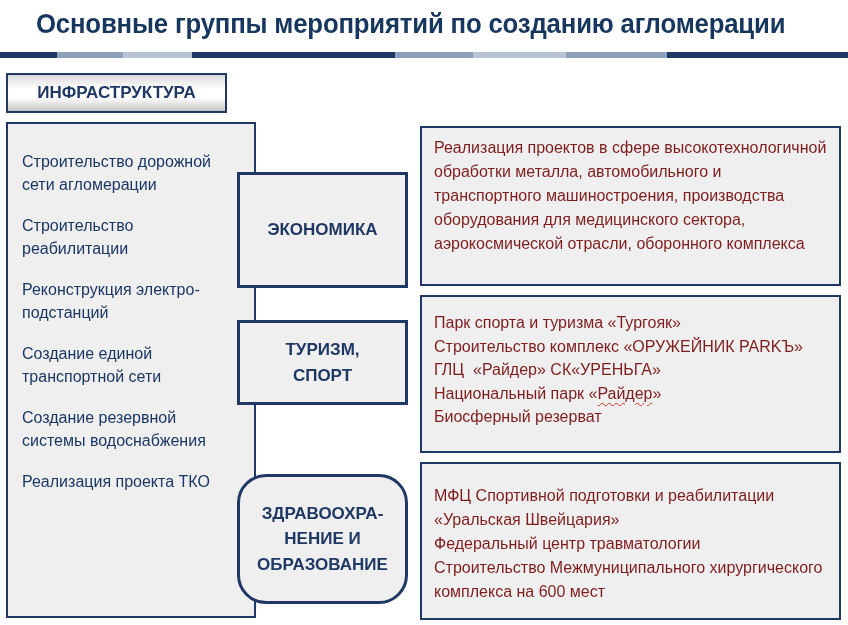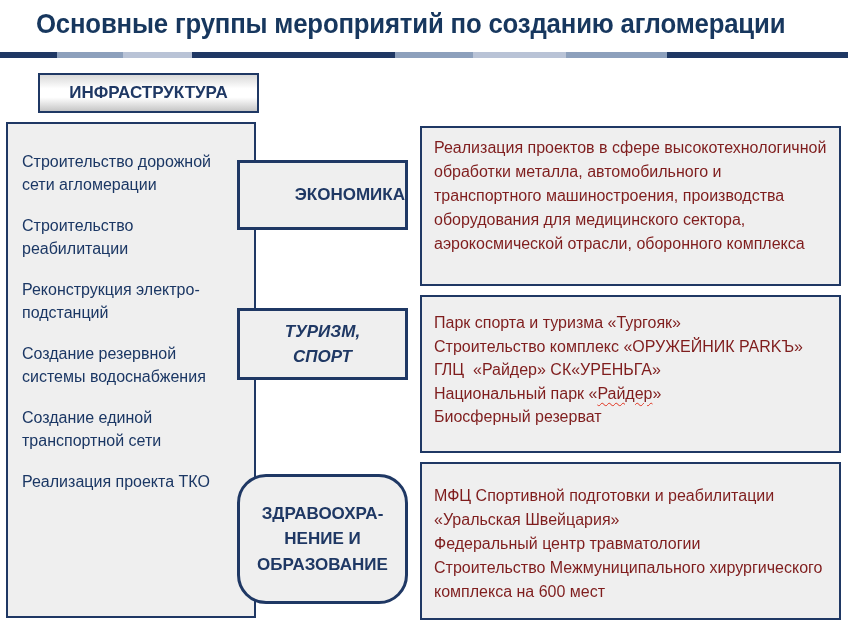--- a/index.html
+++ b/index.html
@@ -27,37 +27,37 @@
       #8DA0BC 46.6%,#8DA0BC 55.8%,
       #B9C3D6 55.8%,#B9C3D6 66.8%,
       #8DA0BC 66.8%,#8DA0BC 78.6%,
       #1F3864 78.6%,#1F3864 100%);
   }
   .box{position:absolute;box-sizing:border-box;border:2px solid #1F3864;background:#EFEFEF;}
   .header-box{
     left:6px;top:73px;width:221px;height:40px;
     background:linear-gradient(180deg,#d9d9d9 0%,#ffffff 38%,#ffffff 62%,#c6c6c6 100%);
     display:flex;align-items:center;justify-content:center;
-    font-weight:bold;font-size:17px;color:#1F3864;margin-left:32px;
+    font-weight:bold;font-size:17px;color:#1F3864;
   }
   .list-box{
     left:6px;top:122px;width:250px;height:496px;
     padding:26px 14px 0 14px;
   }
   .list-box p{
     margin:0 0 18px 0;font-size:16px;line-height:23px;color:#1B3764;
   }
   .label-box{
     width:171px;left:237px;border-width:3px;
     display:flex;align-items:center;justify-content:center;text-align:center;
     font-weight:bold;font-size:17px;line-height:1.5;color:#1F3864;
     white-space:pre-line;
   }
-  .label-econ{top:160px;height:70px;justify-content:flex-end;}
-  .label-tourism{top:308px;height:72px;font-style:italic;}
+  .label-econ{top:172px;height:116px;}
+  .label-tourism{top:320px;height:85px;}
   .label-health{top:474px;height:130px;border-radius:29px;}
   .detail-box{
     left:420px;width:421px;
     font-size:16px;color:#7f1d1d;
   }
   .detail-econ{top:126px;height:160px;padding:8px 12px;}
   .detail-econ p{margin:0;line-height:24px;}
   .detail-tourism{top:295px;height:158px;padding:14px 12px;}
   .detail-tourism .line{line-height:23.5px;}
   .detail-health{top:462px;height:158px;padding:20px 12px 0 12px;}
@@ -77,22 +77,22 @@
   <div class="rule"></div>
 
   <div class="box header-box">
     <span>ИНФРАСТРУКТУРА</span>
   </div>
 
   <div class="box list-box">
     <p>Строительство дорожной сети агломерации</p>
     <p>Строительство реабилитации</p>
     <p>Реконструкция электро-подстанций</p>
+    <p>Создание единой транспортной сети</p>
     <p>Создание резервной системы водоснабжения</p>
-    <p>Создание единой транспортной сети</p>
     <p>Реализация проекта ТКО</p>
   </div>
 
   <div class="box label-box label-econ">
     <span>ЭКОНОМИКА</span>
   </div>
 
   <div class="box detail-box detail-econ">
     <p>Реализация проектов в сфере высокотехнологичной обработки металла, автомобильного и транспортного машиностроения, производства оборудования для медицинского сектора, аэрокосмической отрасли, оборонного комплекса</p>
   </div>

